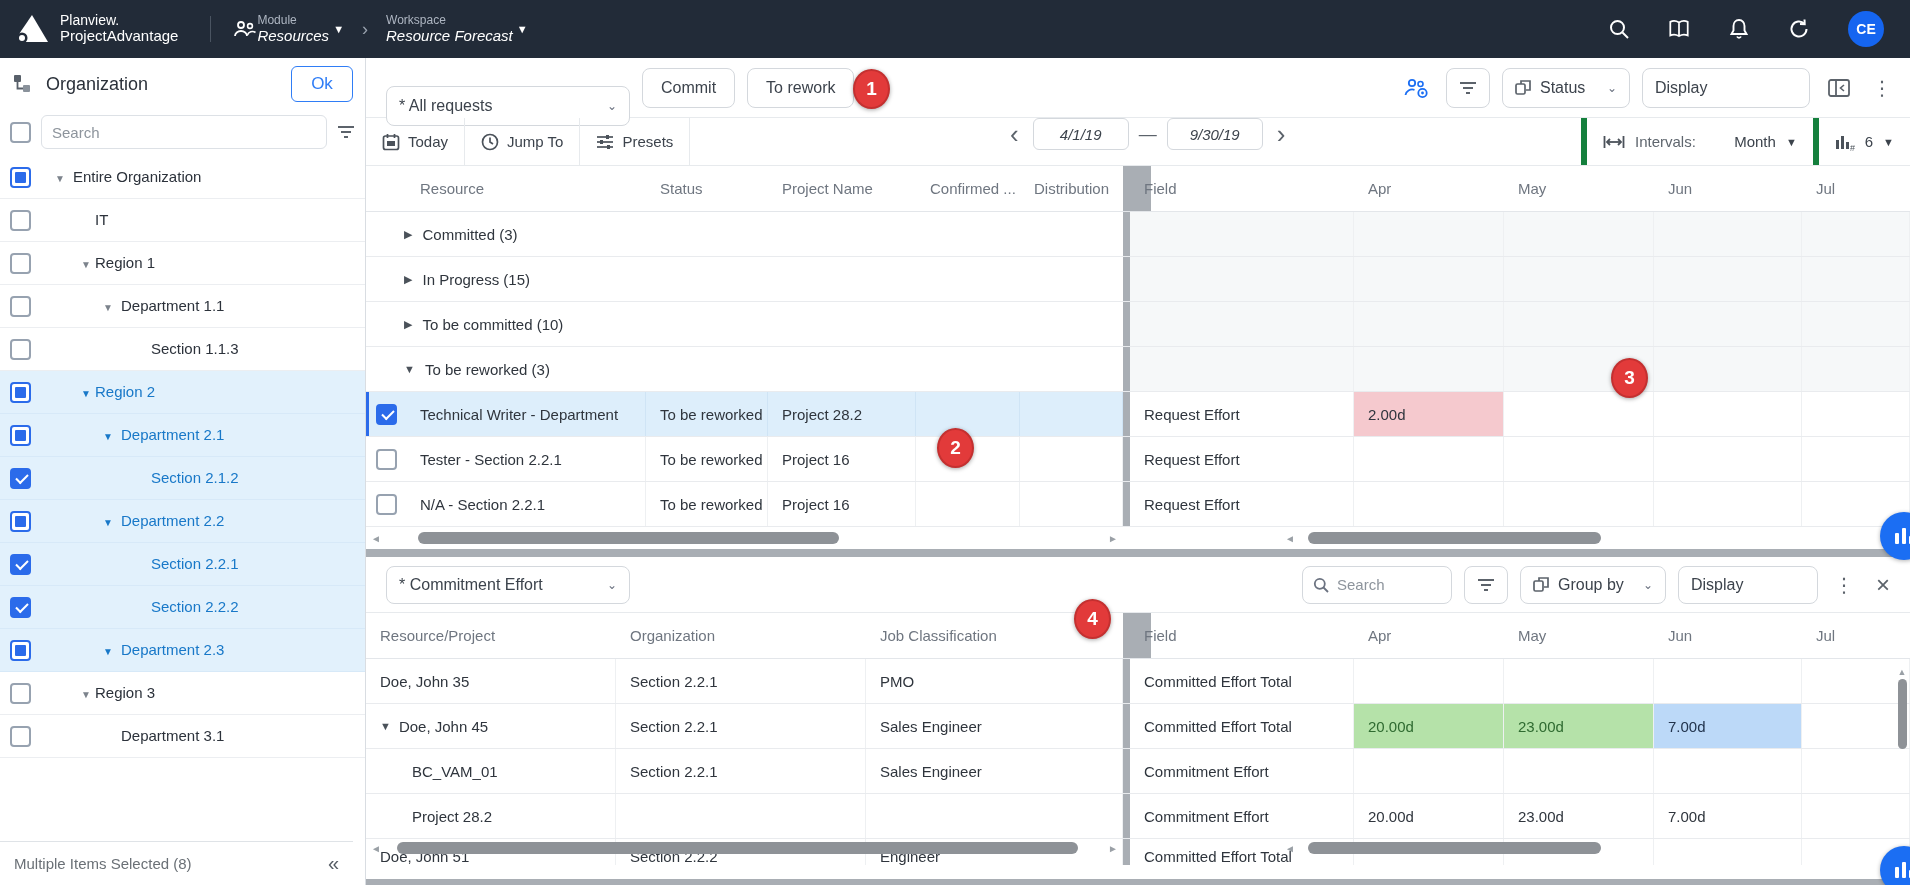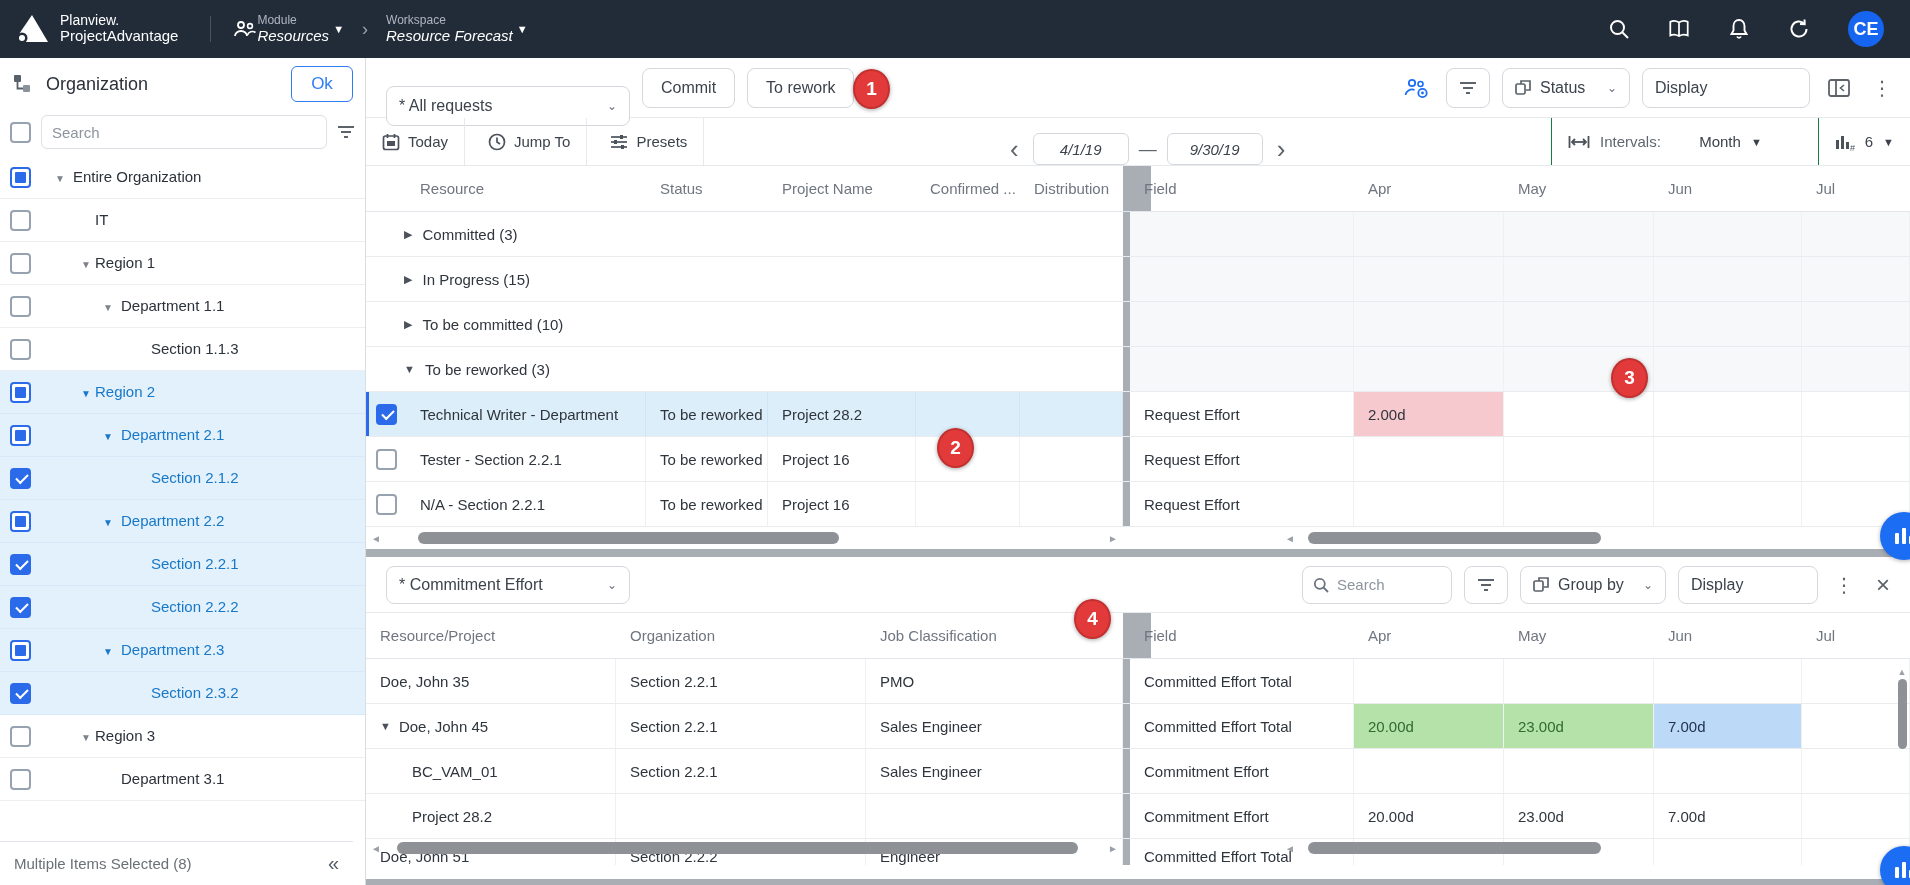--- a/index.html
+++ b/index.html
@@ -13,21 +13,21 @@
   .brand-text .l2 { font-size:15px; }
   .tb-divider { width:1px; height:26px; background:#4a5461; margin:0 14px; }
   .nav-block { display:flex; align-items:center; padding:0 8px; cursor:pointer; }
   .nav-lines { line-height:1.2; }
   .nav-label { font-size:12px; color:#aeb6c2; }
   .nav-value { font-size:15px; color:#fff;font-style:italic; }
   .tb-caret { color:#fff; font-size:11px; margin-left:4px; }
   .tb-chevron { color:#9aa3af; font-size:18px; margin:0 10px; }
   .topbar-right { margin-left:auto; display:flex; align-items:center; gap:38px; padding-right:26px; }
   .tb-icon { width:22px; height:22px; display:flex; align-items:center; justify-content:center; cursor:pointer; }
-  .avatar { width:36px; height:36px; border-radius:50%; background:#1565f0; color:#fff; font-size:18px; font-weight:bold; display:flex; align-items:center; justify-content:center; cursor:pointer; }
+  .avatar { width:36px; height:36px; border-radius:50%; background:#1565f0; color:#fff; font-size:14px; font-weight:bold; display:flex; align-items:center; justify-content:center; cursor:pointer; }
 
   
   .sidebar { position:absolute; left:0; top:58px; width:366px; height:827px; background:#fff; border-right:1px solid #d9dde2; z-index:20; }
   .sb-header { height:52px; display:flex; align-items:center; padding:0 12px; }
   .sb-title { font-size:18px; color:#2b313a; margin-left:10px; }
   .ok-btn { margin-left:auto; width:62px; height:36px; border:1px solid #2f7df6; border-radius:6px; background:#fff; color:#2f7df6; font-size:17px; display:flex; align-items:center; justify-content:center; cursor:pointer; }
   .sb-search { height:44px; display:flex; align-items:center; gap:10px; padding:0 10px; }
   .search-input { flex:1; height:34px; border:1px solid #dde1e6; border-radius:6px; font-size:15px; color:#3c434c; padding:0 10px; font-family:"Liberation Sans",sans-serif; }
   .search-input::placeholder { color:#8d949c; }
   .tree { position:absolute; top:98px; left:0; right:0; }
@@ -51,28 +51,28 @@
   .main { position:absolute; left:366px; top:58px; width:1544px; height:827px; background:#fff; }
   .toolbar1 { height:60px; display:flex; align-items:center; gap:12px; padding:0 14px 0 20px; border-bottom:1px solid #e7eaed; }
   .sel-box { height:40px; border:1px solid #d4d8dd; border-radius:8px; display:flex; align-items:center; padding:0 12px; font-size:16px; color:#3c434c; cursor:pointer; background:#fff; }
   .sel-box .caret { margin-left:auto; color:#6b7280; font-size:12px; padding-left:12px; }
   .btn { height:40px; border:1px solid #d4d8dd; border-radius:8px; background:#fff; display:flex; align-items:center; justify-content:center; padding:0 18px; font-size:16px; color:#3c434c; cursor:pointer; }
   .tb1-right { margin-left:auto; display:flex; align-items:center; gap:12px; }
   .icon-btn { width:44px; height:40px; border:1px solid #d4d8dd; border-radius:8px; background:#fff; display:flex; align-items:center; justify-content:center; cursor:pointer; color:#5c636b; }
   .plain-ic { width:34px; height:34px; display:flex; align-items:center; justify-content:center; cursor:pointer; color:#5c636b; }
   .kebab { font-size:20px; color:#5c636b; letter-spacing:0; cursor:pointer; padding:0 4px; }
 
-  .timebar { height:48px; display:flex; align-items:flex-end; border-bottom:1px solid #e7eaed; font-size:15px; color:#3c434c; position:relative;gap:7px; }
+  .timebar { height:48px; display:flex; align-items:flex-start; border-bottom:1px solid #e7eaed; font-size:15px; color:#3c434c; position:relative; }
   .time-group { display:flex; align-items:center; gap:8px; padding:0 16px; height:100%; border-right:1px solid #e7eaed; cursor:pointer; }
   .date-ctrls { position:absolute; left:640px; display:flex; align-items:center; gap:10px; }
   .chev { font-size:26px; color:#5c636b; cursor:pointer; padding:0 4px; }
   .date-input { width:96px; height:32px; border:1px solid #d4d8dd; border-radius:6px; text-align:center; font-style:italic; font-size:15px; color:#3c434c; font-family:"Liberation Sans",sans-serif; }
   .dash { color:#5c636b; font-size:18px; }
   .intervals { margin-left:auto; display:flex; align-items:center; height:100%; }
-  .int-seg { display:flex; align-items:center; gap:10px; padding:0 16px; height:100%; border-left:1px solid #15803d; cursor:pointer;margin-left:40px; }
+  .int-seg { display:flex; align-items:center; gap:10px; padding:0 16px; height:100%; border-left:6px solid #15803d; cursor:pointer; }
   .int-label { color:#5f666e; }
   .int-caret { font-size:11px; color:#3c434c; }
 
   
   .tg-row { display:grid; grid-template-columns:40px 240px 122px 148px 104px 103px 7px 224px 150px 150px 148px 1fr; }
   .bg-row { display:grid; grid-template-columns:250px 250px 257px 7px 224px 150px 150px 148px 1fr; }
   .split { background:#a9aeb4; }
   .gh { height:46px; align-items:center; border-bottom:1px solid #e3e6ea; color:#6f7680; font-size:15px; }
   .gh > div { display:flex; align-items:center; height:100%; padding:0 14px; overflow:hidden; white-space:nowrap; }
   .gh .mon { }
@@ -246,24 +246,20 @@
         <span class="ind-3"><span class="t-spacer"></span><span class="t-label">Section 2.2.1</span></span>
       </div>
     <div class="tree-row sel">
         <span class="cb checked"></span>
         <span class="ind-3"><span class="t-spacer"></span><span class="t-label">Section 2.2.2</span></span>
       </div>
     <div class="tree-row sel">
         <span class="cb ind"></span>
         <span class="ind-2"><span class="t-caret">▼</span><span class="t-label">Department 2.3</span></span>
       </div>
-    <div class="tree-row sel">
-        <span class="cb checked"></span>
-        <span class="ind-3"><span class="t-spacer"></span><span class="t-label">Section 2.3.2</span></span>
-      </div>
     <div class="tree-row">
         <span class="cb"></span>
         <span class="ind-1"><span class="t-caret">▼</span><span class="t-label">Region 3</span></span>
       </div>
     <div class="tree-row">
         <span class="cb"></span>
         <span class="ind-2"><span class="t-spacer"></span><span class="t-label">Department 3.1</span></span>
       </div>
   </div>
 

